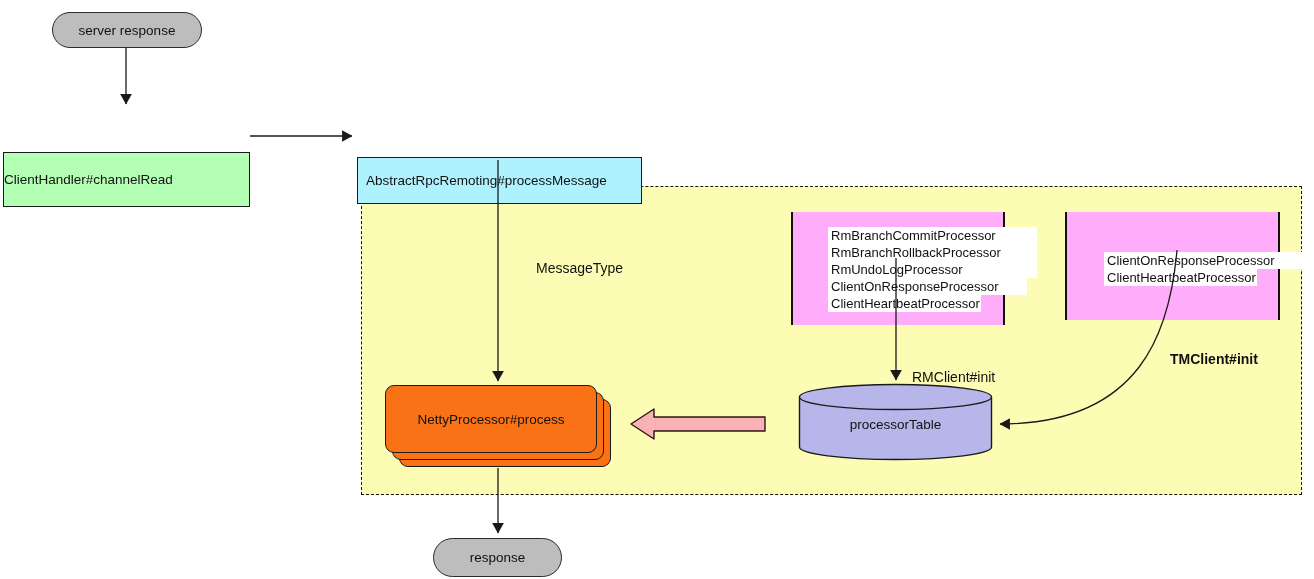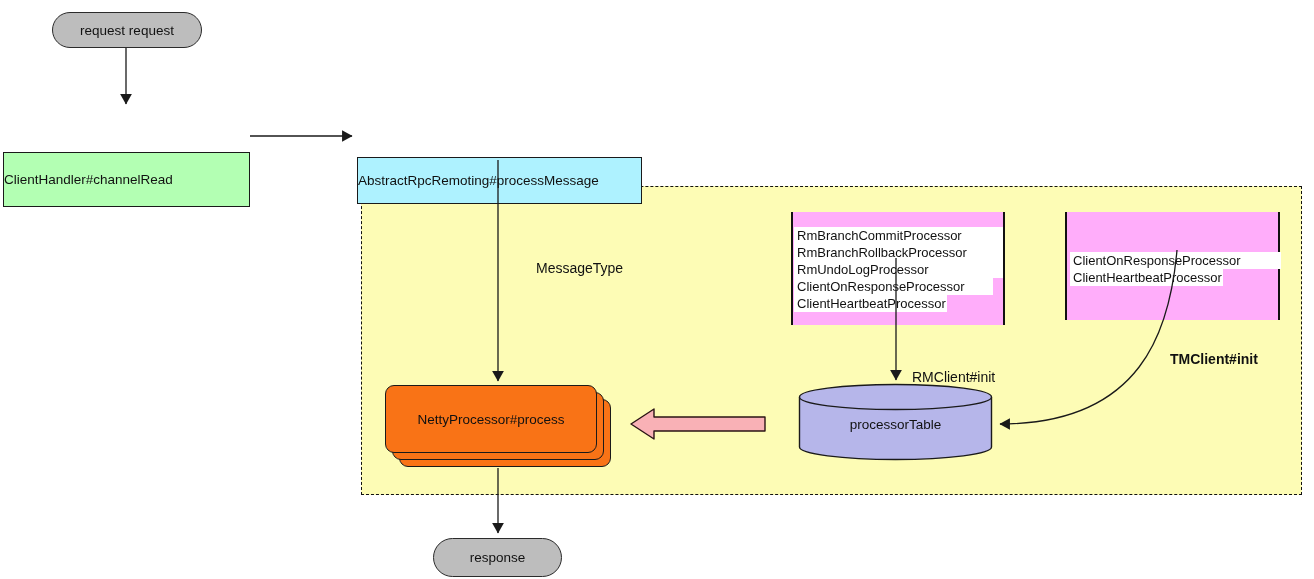--- a/index.html
+++ b/index.html
@@ -23,37 +23,37 @@
   }
   .pill-server{left:52px;top:12px;width:150px;height:36px;}
   .pill-response{left:433px;top:538px;width:129px;height:39px;}
 
   
   .rect-node{
     display:flex;align-items:center;justify-content:flex-start;
     font-size:13.5px;border:1px solid #1a1a1a;margin-top:44px;
   }
   .green-box{left:3px;top:108px;width:247px;height:55px;background:#b3ffb3;}
-  .cyan-box{left:357px;top:113px;width:285px;height:47px;background:#aef2ff;}
+  .cyan-box{left:357px;top:113px;width:285px;height:47px;background:#aef2ff;padding-left:8px;}
 
   
   .netty-layer{
     width:212px;height:68px;background:#f97316;border:1px solid #1a1a1a;border-radius:9px;
   }
   .netty-back{left:399px;top:399px;}
   .netty-mid{left:392px;top:392px;}
   .netty-front{left:385px;top:385px;display:flex;align-items:center;justify-content:center;font-size:13.5px;}
 
   
   .pink-box{
     background:#ffadfa;border-left:2px solid #111;border-right:2px solid #111;
   }
   .pink-box-left{left:791px;top:212px;width:214px;height:113px;}
   .pink-box-right{left:1065px;top:212px;width:215px;height:108px;}
-  .proc-list{position:absolute;}
+  .proc-list{position:absolute;margin-left:34px;}
   .pink-box-left .proc-list{left:1px;top:15px;}
   .pink-box-right .proc-list{left:3px;top:40px;}
   .proc-line{
     background:#ffffff;height:17px;line-height:17px;font-size:13px;
     padding-left:3px;white-space:nowrap;overflow:hidden;
   }
   .pink-box-left .proc-line:nth-child(1),
   .pink-box-left .proc-line:nth-child(2),
   .pink-box-left .proc-line:nth-child(3){width:206px;}
   .pink-box-left .proc-line:nth-child(4){width:196px;}
@@ -77,21 +77,21 @@
   #edges{position:absolute;left:0;top:0;width:1314px;height:579px;pointer-events:none;}
 </style>
 </head>
 <body>
 
 <div id="canvas">
 
   <div class="abs yellow-zone"></div>
 
   <div class="abs pill pill-server">
-    <span>request request</span>
+    <span>server response</span>
   </div>
 
   <div class="abs rect-node green-box">
     <span>ClientHandler#channelRead</span>
   </div>
 
   <div class="abs rect-node cyan-box">
     <span>AbstractRpcRemoting#processMessage</span>
   </div>
 

